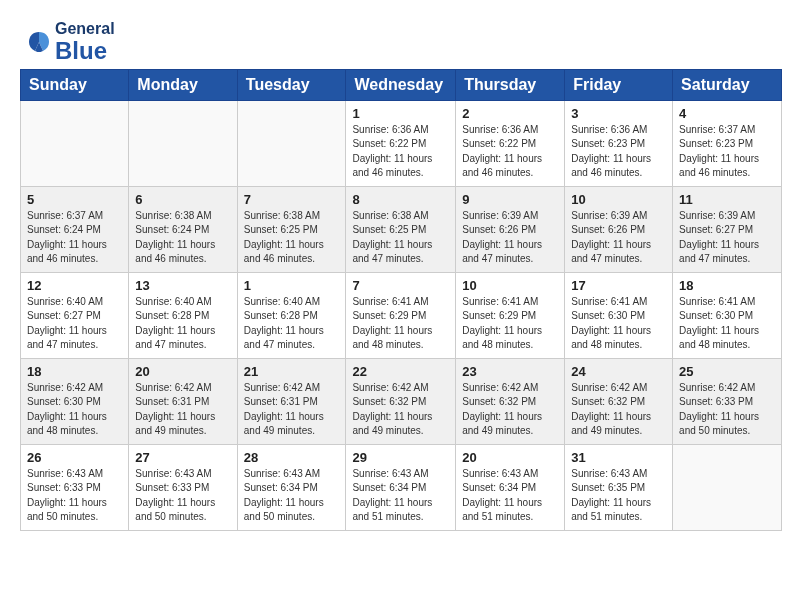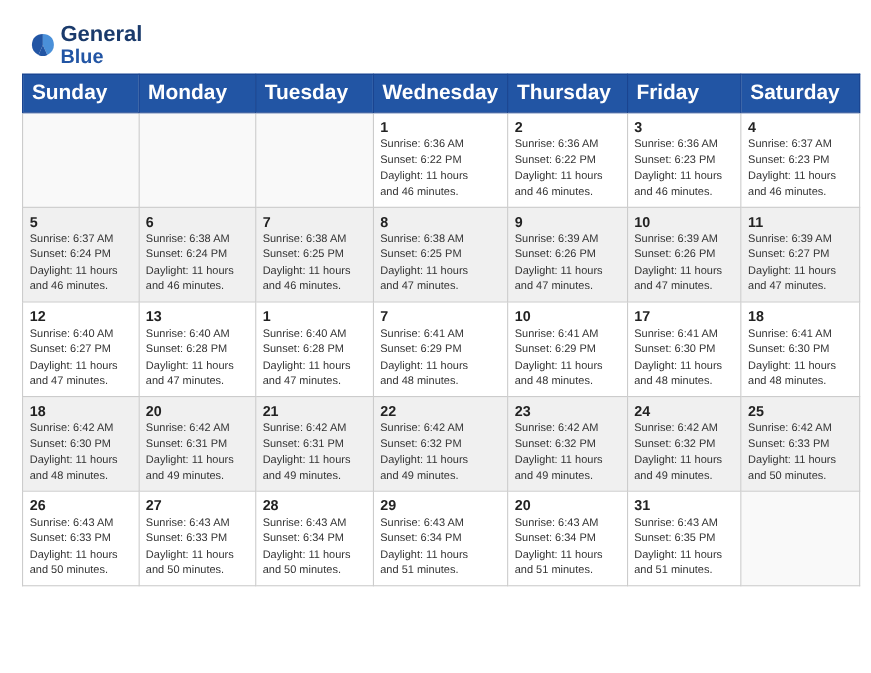--- a/index.html
+++ b/index.html
@@ -42,21 +42,21 @@
       width: 100%;
       border-collapse: collapse;
       border: 1px solid #ccc;
       margin: 0 5px;
     }
     .calendar th {
       background-color: #2255a4;
       color: #fff;
       text-align: left;
       padding: 6px 8px;
-      font-size: 19px;
+      font-size: 16px;
       font-weight: bold;
       border: 1px solid #1a4490;
     }
     .calendar td {
       width: 110px;
       vertical-align: top;
       padding: 5px 6px;
       border: 1px solid #ccc;
       font-size: 10.5px;
       color: #222;
@@ -85,22 +85,22 @@
 <body>
 
 <div class="header">
   <div class="logo">
     <svg class="logo-icon" viewBox="0 0 28 28" xmlns="http://www.w3.org/2000/svg">
       <path d="M14 4 C8 4 4 8 4 14 C4 18 6 21 10 23 L14 14 Z" fill="#2255a4"></path>
       <path d="M14 4 C20 4 24 8 24 14 C24 18 22 21 18 23 L14 14 Z" fill="#4a90d9"></path>
       <path d="M10 23 C12 24 13 24 14 24 C15 24 16 24 18 23 L14 14 Z" fill="#2255a4"></path>
     </svg>
     <div>
-      <div style="font-size:20px;font-weight:bold;color:#1a3a6b;line-height:1.1;">General</div>
-      <div style="font-size:18px;font-weight:bold;color:#2255a4;line-height:1.1;">Blue</div>
+      <div style="font-size:16px;font-weight:bold;color:#1a3a6b;line-height:1.1;">General</div>
+      <div style="font-size:24px;font-weight:bold;color:#2255a4;line-height:1.1;">Blue</div>
     </div>
   </div>
   <div class="title-section">
     <div class="month-title"></div>
     <div class="location-title"></div>
   </div>
 </div>
 
 <div style="padding: 0 5px;">
   <table class="calendar">

